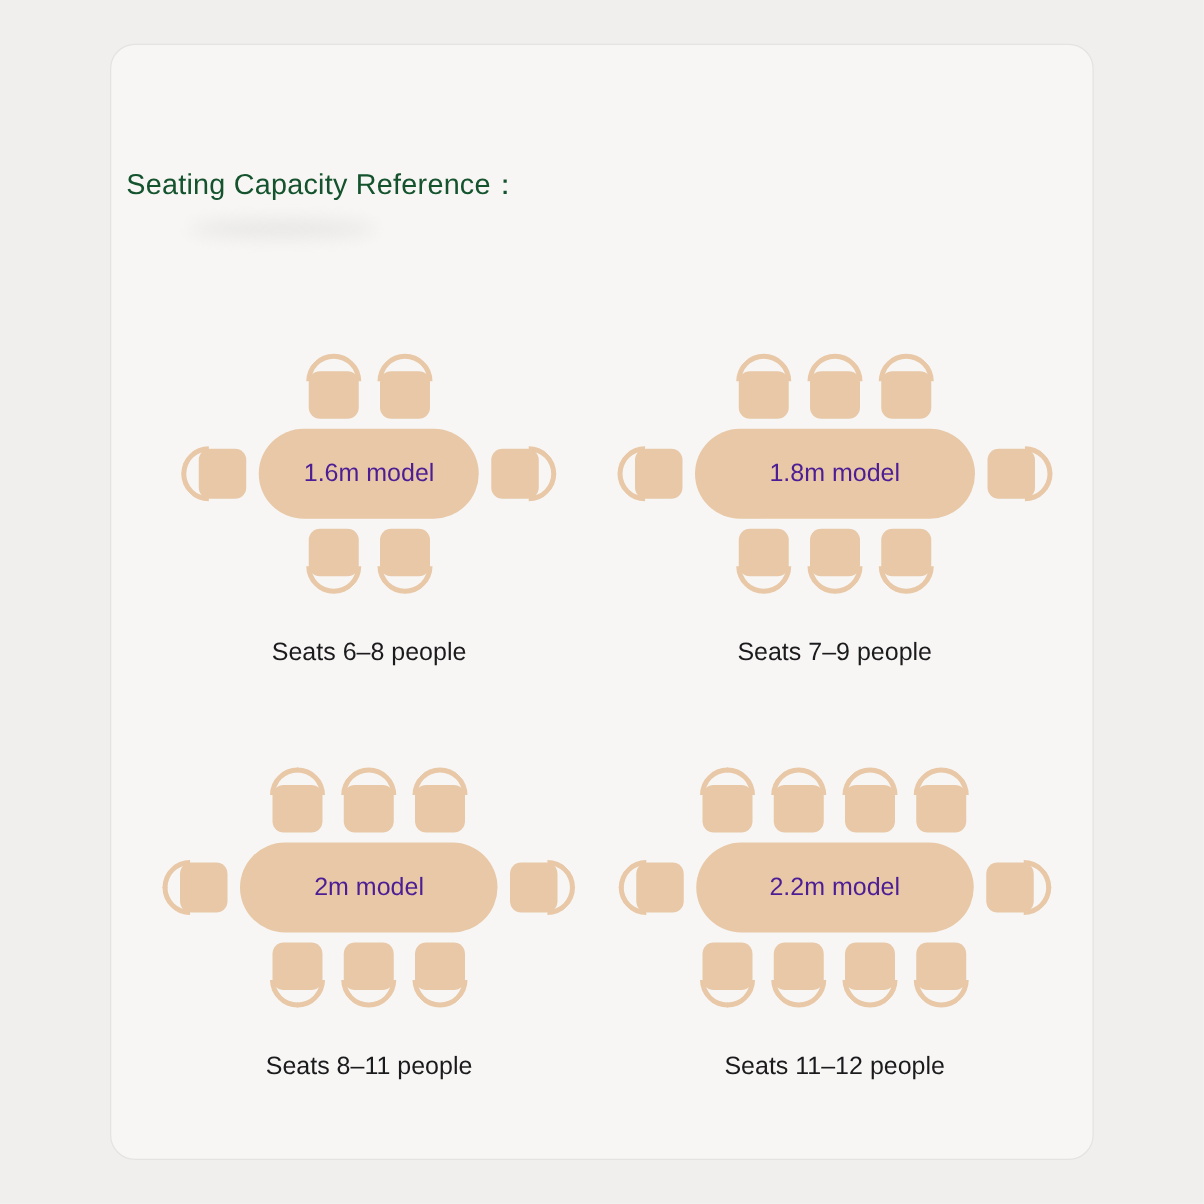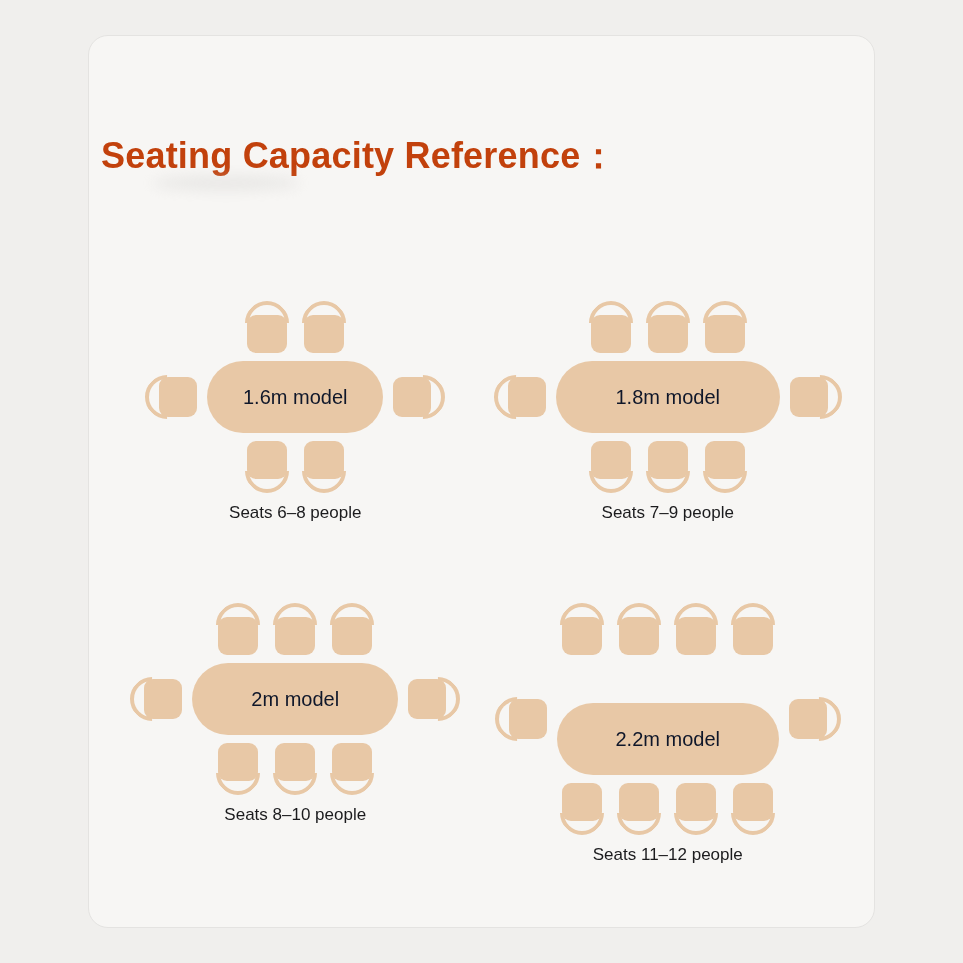--- a/index.html
+++ b/index.html
@@ -21,24 +21,24 @@
   .card{
     position:absolute;
     left:88px; top:35px;
     width:787px; height:893px;
     background:var(--card-bg);
     border:1px solid var(--card-border);
     border-radius:20px;
   }
   .title{
     margin:96px 0 0 12px;
-    font-size:36px;
-    font-weight:700;
+    font-size:23px;
+    font-weight:400;
     letter-spacing:.2px;
-    color:#c2410c;
+    color:#14532d;
   }
   .smudge{
     position:absolute;
     left:62px; top:140px;
     width:150px; height:14px;
     background:#c7c6c4;
     border-radius:50%;
     filter:blur(7px);
     opacity:.32;
     pointer-events:none;
@@ -74,25 +74,25 @@
   .table-shape{
     height:72px;
     border-radius:36px;
     background:var(--furn);
     display:flex;
     align-items:center;
     justify-content:center;
   }
   .table-label{
     font-size:20px;
-    color:#0f172a;
+    color:#4c1d95;
   }
   .caption{
-    margin-top:10px;
-    font-size:17px;
+    margin-top:36px;
+    font-size:20px;
     color:#1b1b1d;
   }
   
   .chair{position:relative;display:block;}
   .chair.up,.chair.down{width:46px;height:52px;}
   .chair.left,.chair.right{width:52px;height:46px;}
   .chair i{display:block;position:absolute;}
   .arc{
     width:44px;height:44px;
     border:4px solid var(--furn);
@@ -238,21 +238,21 @@
                 <i class="arc"></i>
                 <i class="seat"></i>
               </div>
             </div>
           </div>
           <div class="chair right">
             <i class="arc"></i>
             <i class="seat"></i>
           </div>
         </div>
-        <div class="caption">Seats 8–10 people</div>
+        <div class="caption">Seats 8–11 people</div>
       </div>
       <div class="cell">
         <div class="diagram">
           <div class="chair left">
             <i class="arc"></i>
             <i class="seat"></i>
           </div>
           <div class="mid">
             <div class="chair-row">
               <div class="chair up">
@@ -265,21 +265,21 @@
               </div>
               <div class="chair up">
                 <i class="arc"></i>
                 <i class="seat"></i>
               </div>
               <div class="chair up">
                 <i class="arc"></i>
                 <i class="seat"></i>
               </div>
             </div>
-            <div class="table-shape" style="width: 222px; margin-top: 40px;">
+            <div class="table-shape" style="width: 222px;">
               <span class="table-label">2.2m model</span>
             </div>
             <div class="chair-row">
               <div class="chair down">
                 <i class="arc"></i>
                 <i class="seat"></i>
               </div>
               <div class="chair down">
                 <i class="arc"></i>
                 <i class="seat"></i>

